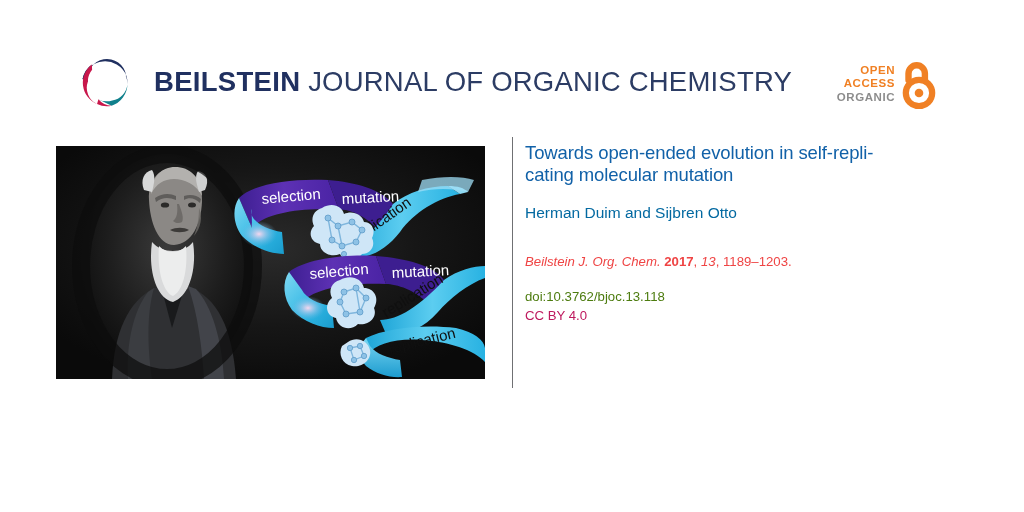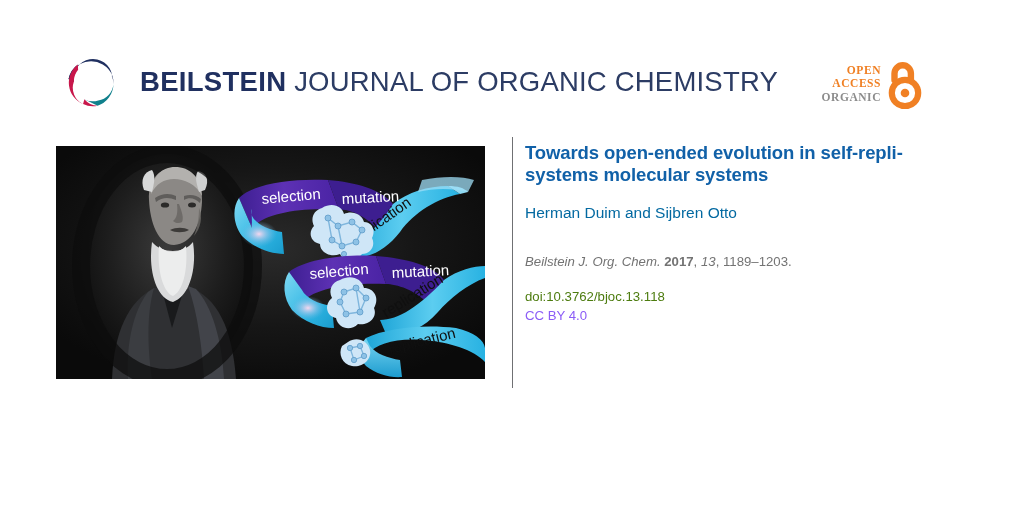--- a/index.html
+++ b/index.html
@@ -12,21 +12,21 @@
     height: 512px;
     position: relative;
     overflow: hidden;
     font-family: "Liberation Sans", sans-serif;
     -webkit-font-smoothing: antialiased;
   }
 
   
   #masthead {
     position: absolute;
-    left: 2px; top: 0;
+    left: 16px; top: 0;
     width: 948px; height: 130px;
   }
   #logo-block {
     position: absolute;
     left: 56px; top: 50px;
     display: flex;
     align-items: center;
   }
   .logo-mark {
     width: 66px; height: 66px;
@@ -52,21 +52,20 @@
     letter-spacing: 0.2px;
   }
 
   
   #open-access-badge {
     position: absolute;
     right: 26px; top: 58px;
     display: flex;
     align-items: center;
     height: 52px;
-    font-family: Liberation Serif, serif;
   }
   #oa-text {
     text-align: right;
     margin-right: 5px;
     line-height: 1.16;
   }
   #oa-text div {
     font-size: 11.5px;
     font-weight: bold;
     letter-spacing: 0.55px;
@@ -96,50 +95,50 @@
 
   
   #article-meta {
     position: absolute;
     left: 525px; top: 12px;
     width: 470px;
   }
   #article-title {
     color: #1161a8;
     font-size: 18.5px;
-    font-weight: bold;
+    font-weight: normal;
     line-height: 1.17;
     letter-spacing: -0.1px;
     margin: 0;
     width: 445px;
   }
   #article-authors {
     margin-top: 19px;
     font-size: 15.5px;
     color: #0369a1;
     line-height: 1.2;
   }
   #article-citation {
     margin-top: 30px;
     font-size: 13.2px;
-    color: #737373;
+    color: #ef4444;
     line-height: 1.35;
   }
   #article-citation .cit-journal { font-style: italic; }
   #article-citation .cit-year { font-weight: bold; }
   #article-citation .cit-volume { font-style: italic; }
   #article-doi {
     margin-top: 16px;
     font-size: 13.2px;
     color: #4d7c0f;
     line-height: 1.45;
   }
   #article-license {
     font-size: 13.2px;
-    color: #8b5cf6;
+    color: #be185d;
     line-height: 1.45;
   }
   .ribbon-label {
     font-family: "Liberation Sans", sans-serif;
     font-size: 15px;
     fill: #ffffff;
   }
   .ribbon-label-dark { fill: #101010; }
 </style>
 </head>
@@ -348,21 +347,21 @@
             </g>
           </g>
         </g>
       </g>
     </svg>
   </div>
 
   <div id="column-divider"></div>
 
   <div id="article-meta">
-    <h1 id="article-title"><span>Towards open-ended evolution in self-repli-</span><br><span>systems molecular systems</span></h1>
+    <h1 id="article-title"><span>Towards open-ended evolution in self-repli-</span><br><span>cating molecular mutation</span></h1>
 
     <div id="article-authors">Herman Duim and Sijbren Otto</div>
 
     <div id="article-citation">
       <span class="cit-journal">Beilstein J. Org. Chem.</span>
       <span class="cit-year">2017</span><span>,</span>
       <span class="cit-volume">13</span><span>,</span>
       <span>1189–1203.</span>
     </div>
 

